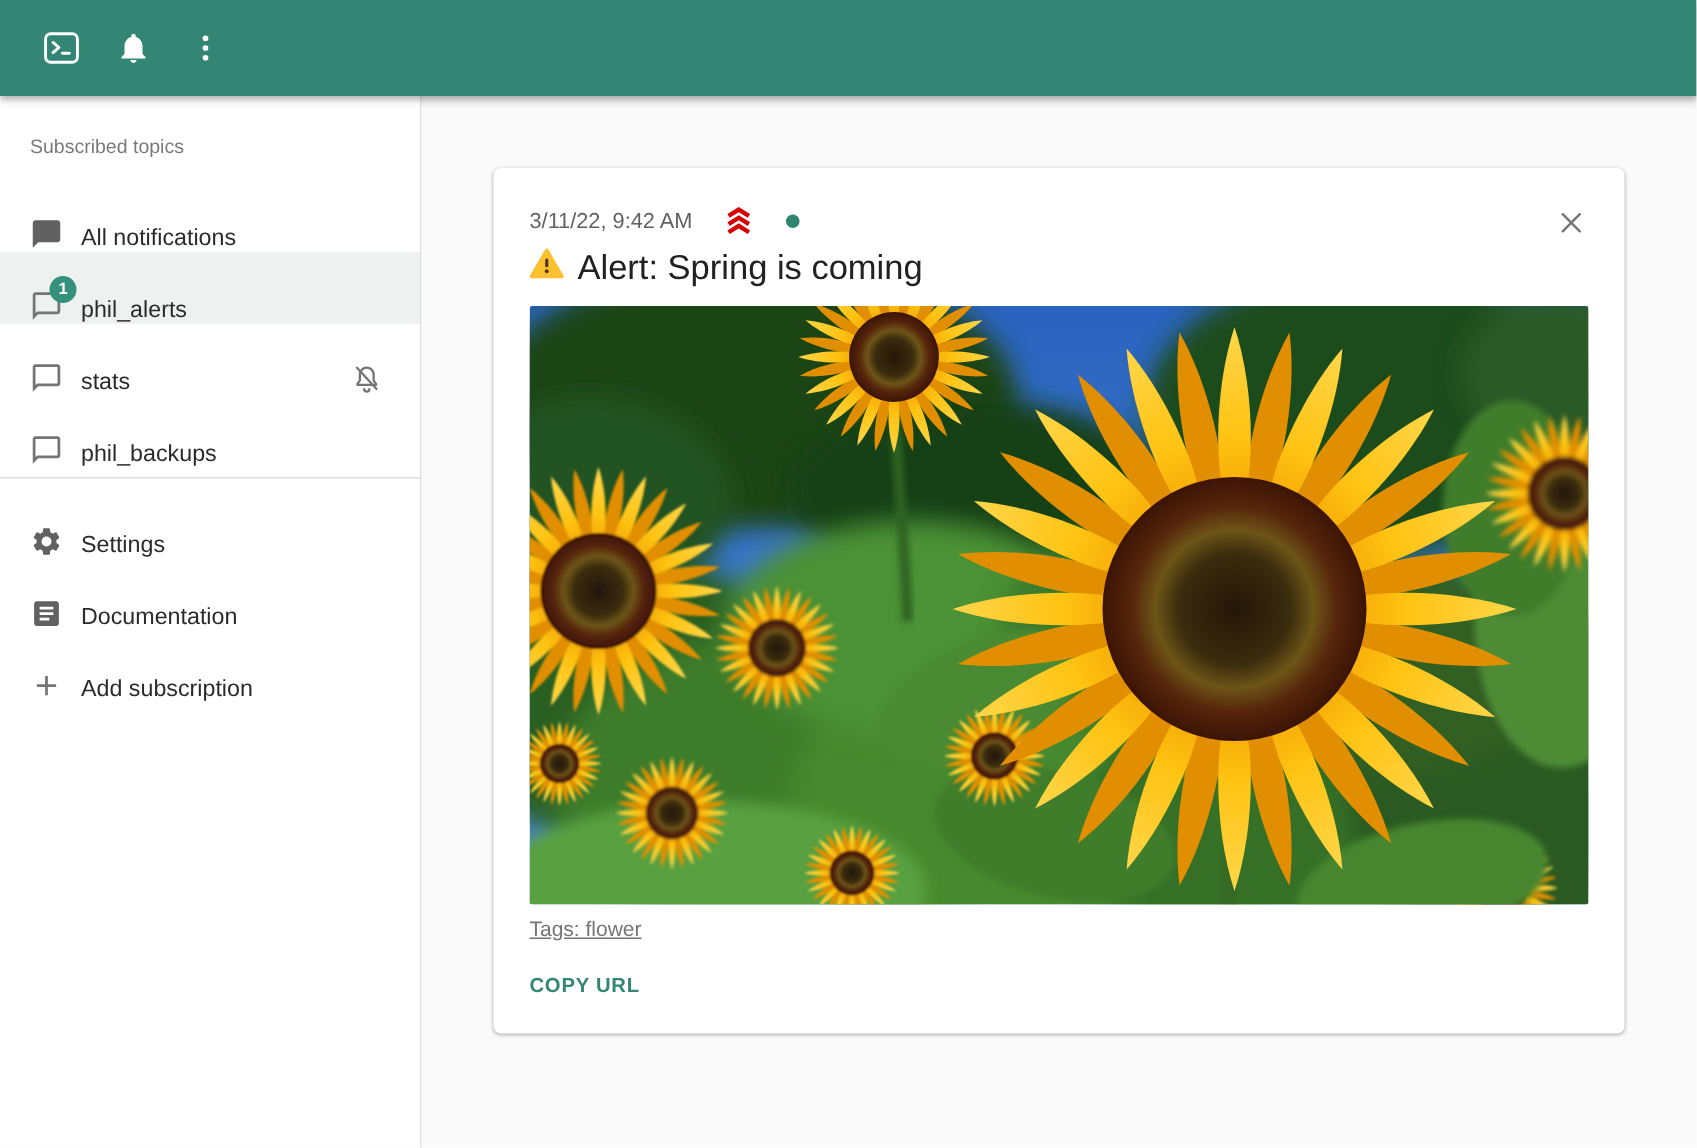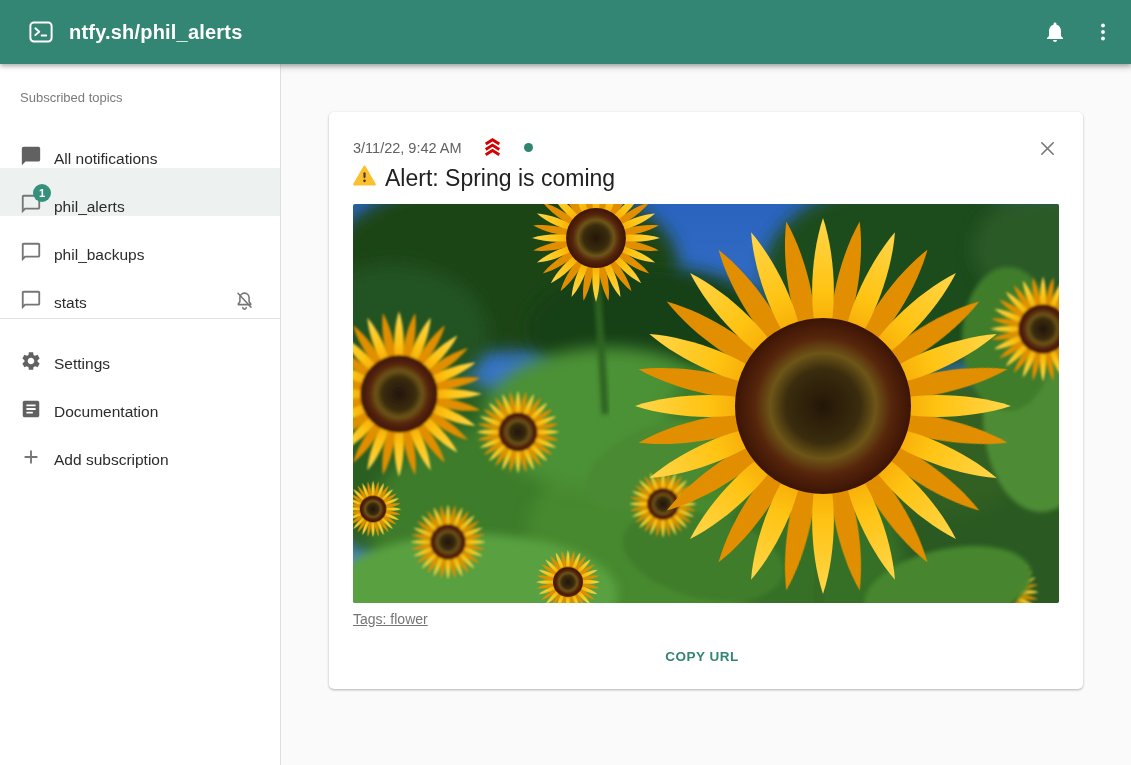--- a/index.html
+++ b/index.html
@@ -43,37 +43,36 @@
   .newdot { width:9px; height:9px; border-radius:50%; background:#2f8570; margin-left:4px; }
   .close { position:absolute; top:22px; right:22px; width:28px; height:28px; border:none;
     background:transparent; cursor:pointer; display:flex; align-items:center; justify-content:center; }
   .card-title { display:flex; align-items:center; gap:9px; margin-top:8px;
     font-size:23px; color:#212121; }
   .card-body { margin-top:5px; font-size:14.8px; color:#242424; }
   .attachment { margin-top:12px; width:706px; height:399px; border-radius:2px; overflow:hidden;
     display:block; cursor:pointer; }
   .attachment svg { display:block; }
   .tags { margin-top:8px; font-size:14px; color:#757575;text-decoration:underline; }
-  .card-actions { margin-top:13px; margin-left:-8px; display:flex; gap:22px;flex-direction:column; }
+  .card-actions { margin-top:13px; margin-left:-8px; display:flex; gap:22px; }
   .text-button { border:none; background:transparent; color:#338574; font-family:inherit;
     font-size:13.5px; font-weight:700; letter-spacing:.5px; padding:9px 8px; border-radius:4px;
     cursor:pointer; white-space:nowrap; }
 </style>
 </head>
 <body>
 
 <div class="appbar">
   <span class="logo">
     <svg width="26" height="26" viewBox="0 0 24 24" fill="none" stroke="#fff" stroke-width="1.8">
       <rect x="2.2" y="3.2" width="19.6" height="17.6" rx="3.2"></rect>
       <path d="M6.8 8.6l3.6 3.1-3.6 3.1" stroke-linecap="round" stroke-linejoin="round"></path>
       <path d="M12.6 15.2h4.2" stroke-linecap="round"></path>
     </svg>
   </span>
-  <div class="appbar-title">ntfy.sh/phil_alerts</div>
   <div class="appbar-actions">
     <button class="icon-btn">
       <svg width="24" height="24" viewBox="0 0 24 24" fill="#fff">
         <path d="M12 22c1.1 0 2-.9 2-2h-4c0 1.1.9 2 2 2zm6-6v-5c0-3.07-1.63-5.64-4.5-6.32V4c0-.83-.67-1.5-1.5-1.5s-1.5.67-1.5 1.5v.68C7.64 5.36 6 7.92 6 11v5l-2 2v1h16v-1l-2-2z"></path>
       </svg>
     </button>
     <button class="icon-btn">
       <svg width="24" height="24" viewBox="0 0 24 24" fill="#fff">
         <circle cx="12" cy="5.5" r="1.9"></circle>
           <circle cx="12" cy="12" r="1.9"></circle>
@@ -106,37 +105,37 @@
       </span>
       <span class="nav-label">phil_alerts</span>
     </div>
 
     <div class="nav-item">
       <span class="nav-icon">
         <svg width="22" height="22" viewBox="0 0 24 24" fill="#757575">
           <path d="M20 2H4c-1.1 0-2 .9-2 2v18l4-4h14c1.1 0 2-.9 2-2V4c0-1.1-.9-2-2-2zm0 14H5.17L4 17.17V4h16v12z"></path>
         </svg>
       </span>
-      <span class="nav-label">phil_backups</span>
-    </div>
-
-    <div class="nav-item">
-      <span class="nav-icon">
-        <svg width="22" height="22" viewBox="0 0 24 24" fill="#757575">
-          <path d="M20 2H4c-1.1 0-2 .9-2 2v18l4-4h14c1.1 0 2-.9 2-2V4c0-1.1-.9-2-2-2zm0 14H5.17L4 17.17V4h16v12z"></path>
-        </svg>
-      </span>
       <span class="nav-label">stats</span>
       <span class="nav-trailing">
         <svg width="23" height="23" viewBox="0 0 24 24" fill="none" stroke="#757575" stroke-width="1.6" stroke-linejoin="round" stroke-linecap="round">
           <path d="M12 4.3c2.8 0 4.8 2.1 4.8 4.9v4.1l1.7 2.3v.7H5.5v-.7l1.7-2.3V9.2c0-2.8 2-4.9 4.8-4.9z"></path>
           <path d="M10.2 19.2a1.8 1.8 0 0 0 3.6 0"></path>
           <path d="M5.2 4.4l13.6 14.7"></path>
         </svg>
       </span>
+    </div>
+
+    <div class="nav-item">
+      <span class="nav-icon">
+        <svg width="22" height="22" viewBox="0 0 24 24" fill="#757575">
+          <path d="M20 2H4c-1.1 0-2 .9-2 2v18l4-4h14c1.1 0 2-.9 2-2V4c0-1.1-.9-2-2-2zm0 14H5.17L4 17.17V4h16v12z"></path>
+        </svg>
+      </span>
+      <span class="nav-label">phil_backups</span>
     </div>
 
     <div class="divider"></div>
 
     <div class="nav-item">
       <span class="nav-icon">
         <svg width="22" height="22" viewBox="0 0 24 24" fill="#616161">
           <path d="M19.14 12.94c.04-.3.06-.61.06-.94 0-.32-.02-.64-.07-.94l2.03-1.58c.18-.14.23-.41.12-.61l-1.92-3.32c-.12-.22-.37-.29-.59-.22l-2.39.96c-.5-.38-1.03-.7-1.62-.94l-.36-2.54c-.04-.24-.24-.41-.48-.41h-3.84c-.24 0-.43.17-.47.41l-.36 2.54c-.59.24-1.13.57-1.62.94l-2.39-.96c-.22-.08-.47 0-.59.22L2.74 8.87c-.12.21-.08.47.12.61l2.03 1.58c-.05.3-.09.63-.09.94s.02.64.07.94l-2.03 1.58c-.18.14-.23.41-.12.61l1.92 3.32c.12.22.37.29.59.22l2.39-.96c.5.38 1.03.7 1.62.94l.36 2.54c.05.24.24.41.48.41h3.84c.24 0 .44-.17.47-.41l.36-2.54c.59-.24 1.13-.56 1.62-.94l2.39.96c.22.08.47 0 .59-.22l1.92-3.32c.12-.22.07-.47-.12-.61l-2.01-1.58zM12 15.6c-1.98 0-3.6-1.62-3.6-3.6s1.62-3.6 3.6-3.6 3.6 1.62 3.6 3.6-1.62 3.6-3.6 3.6z"></path>
         </svg>
       </span>

